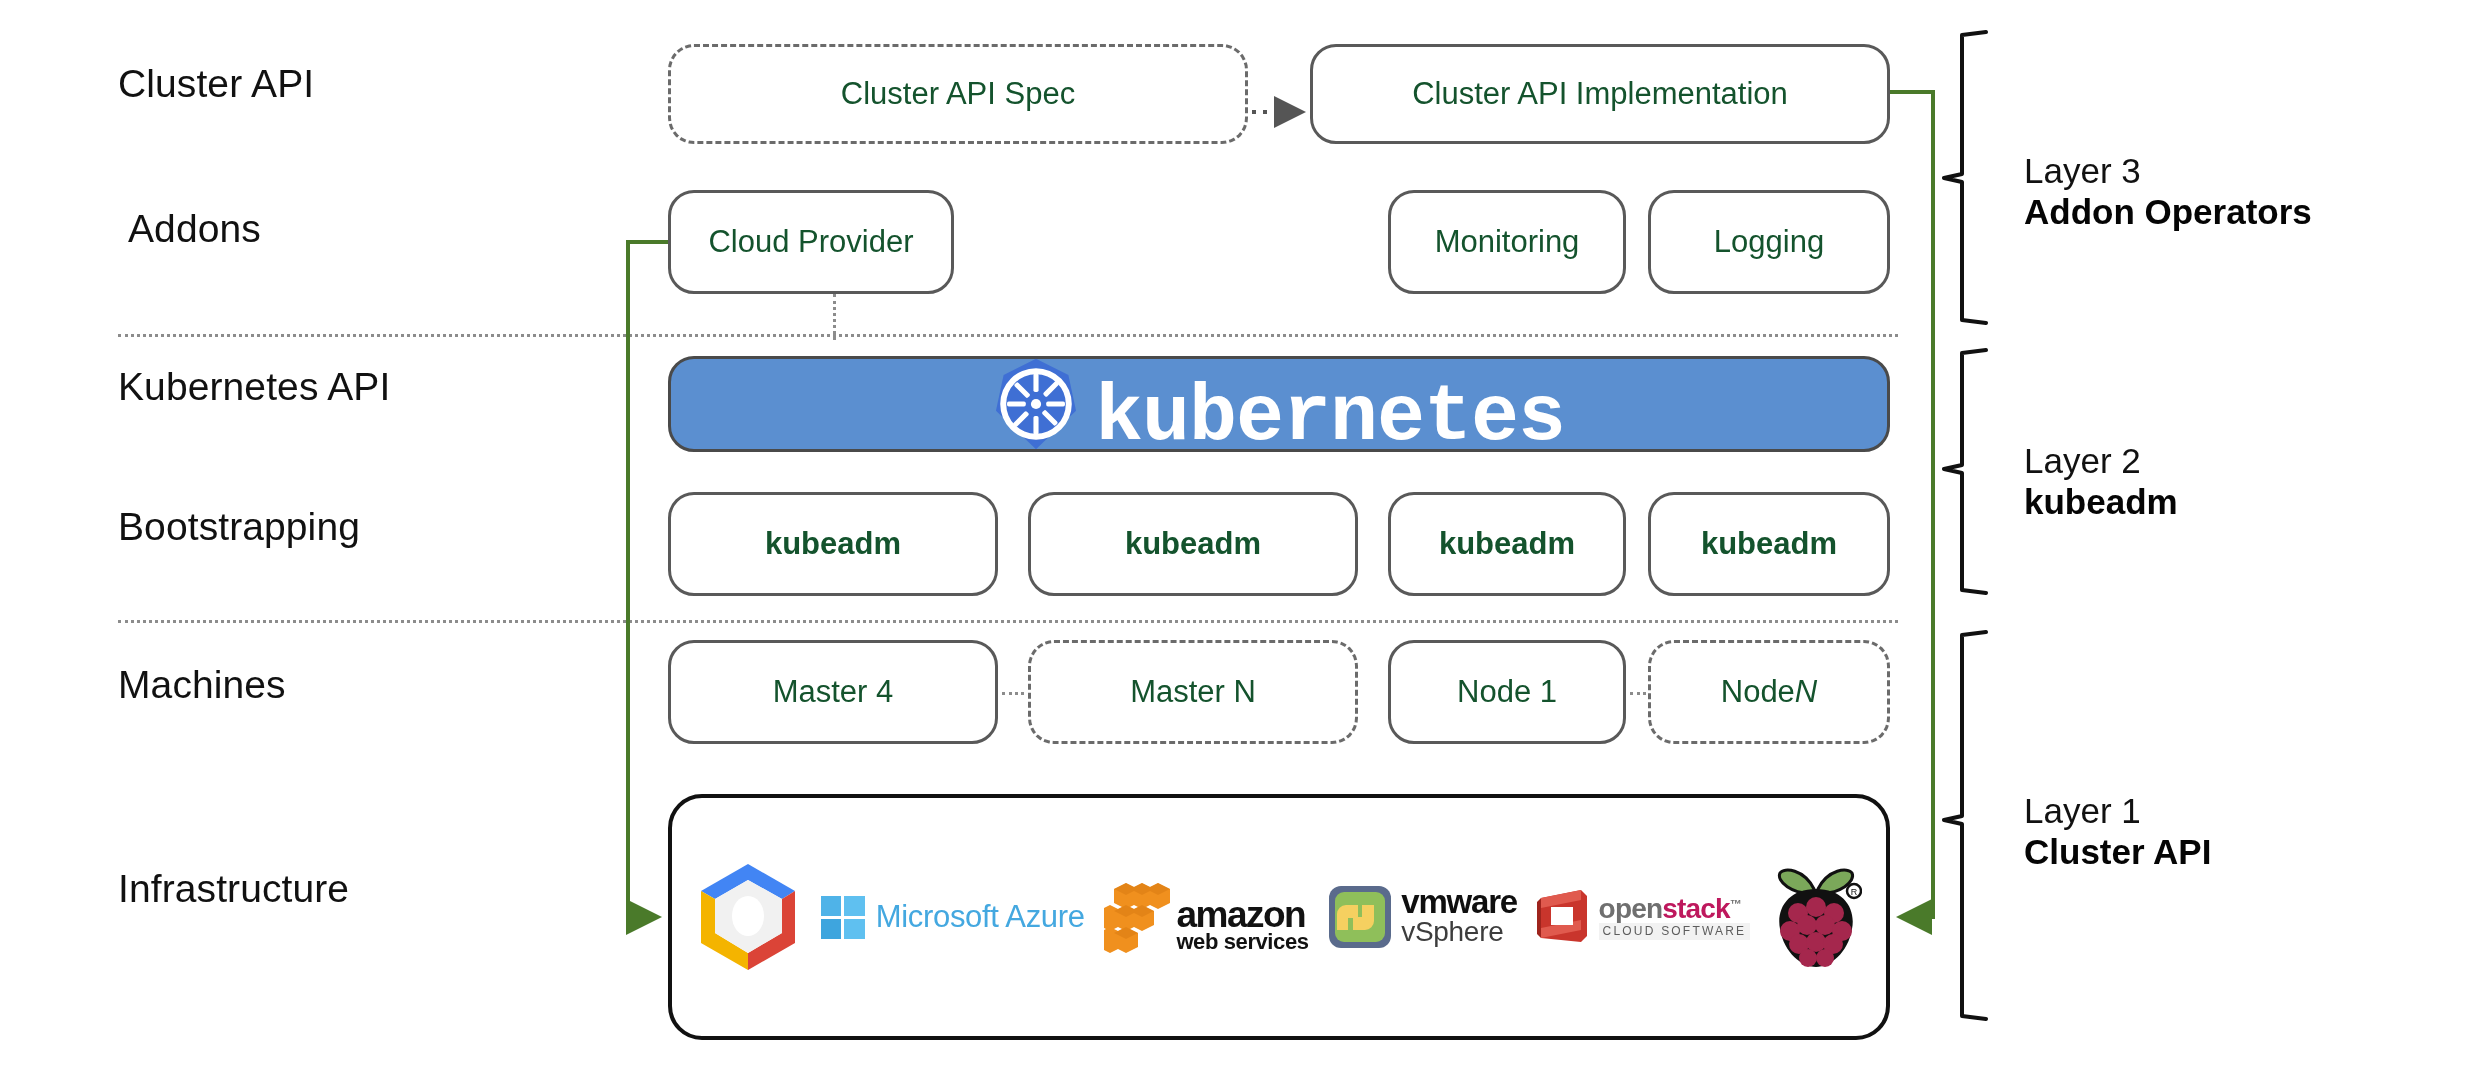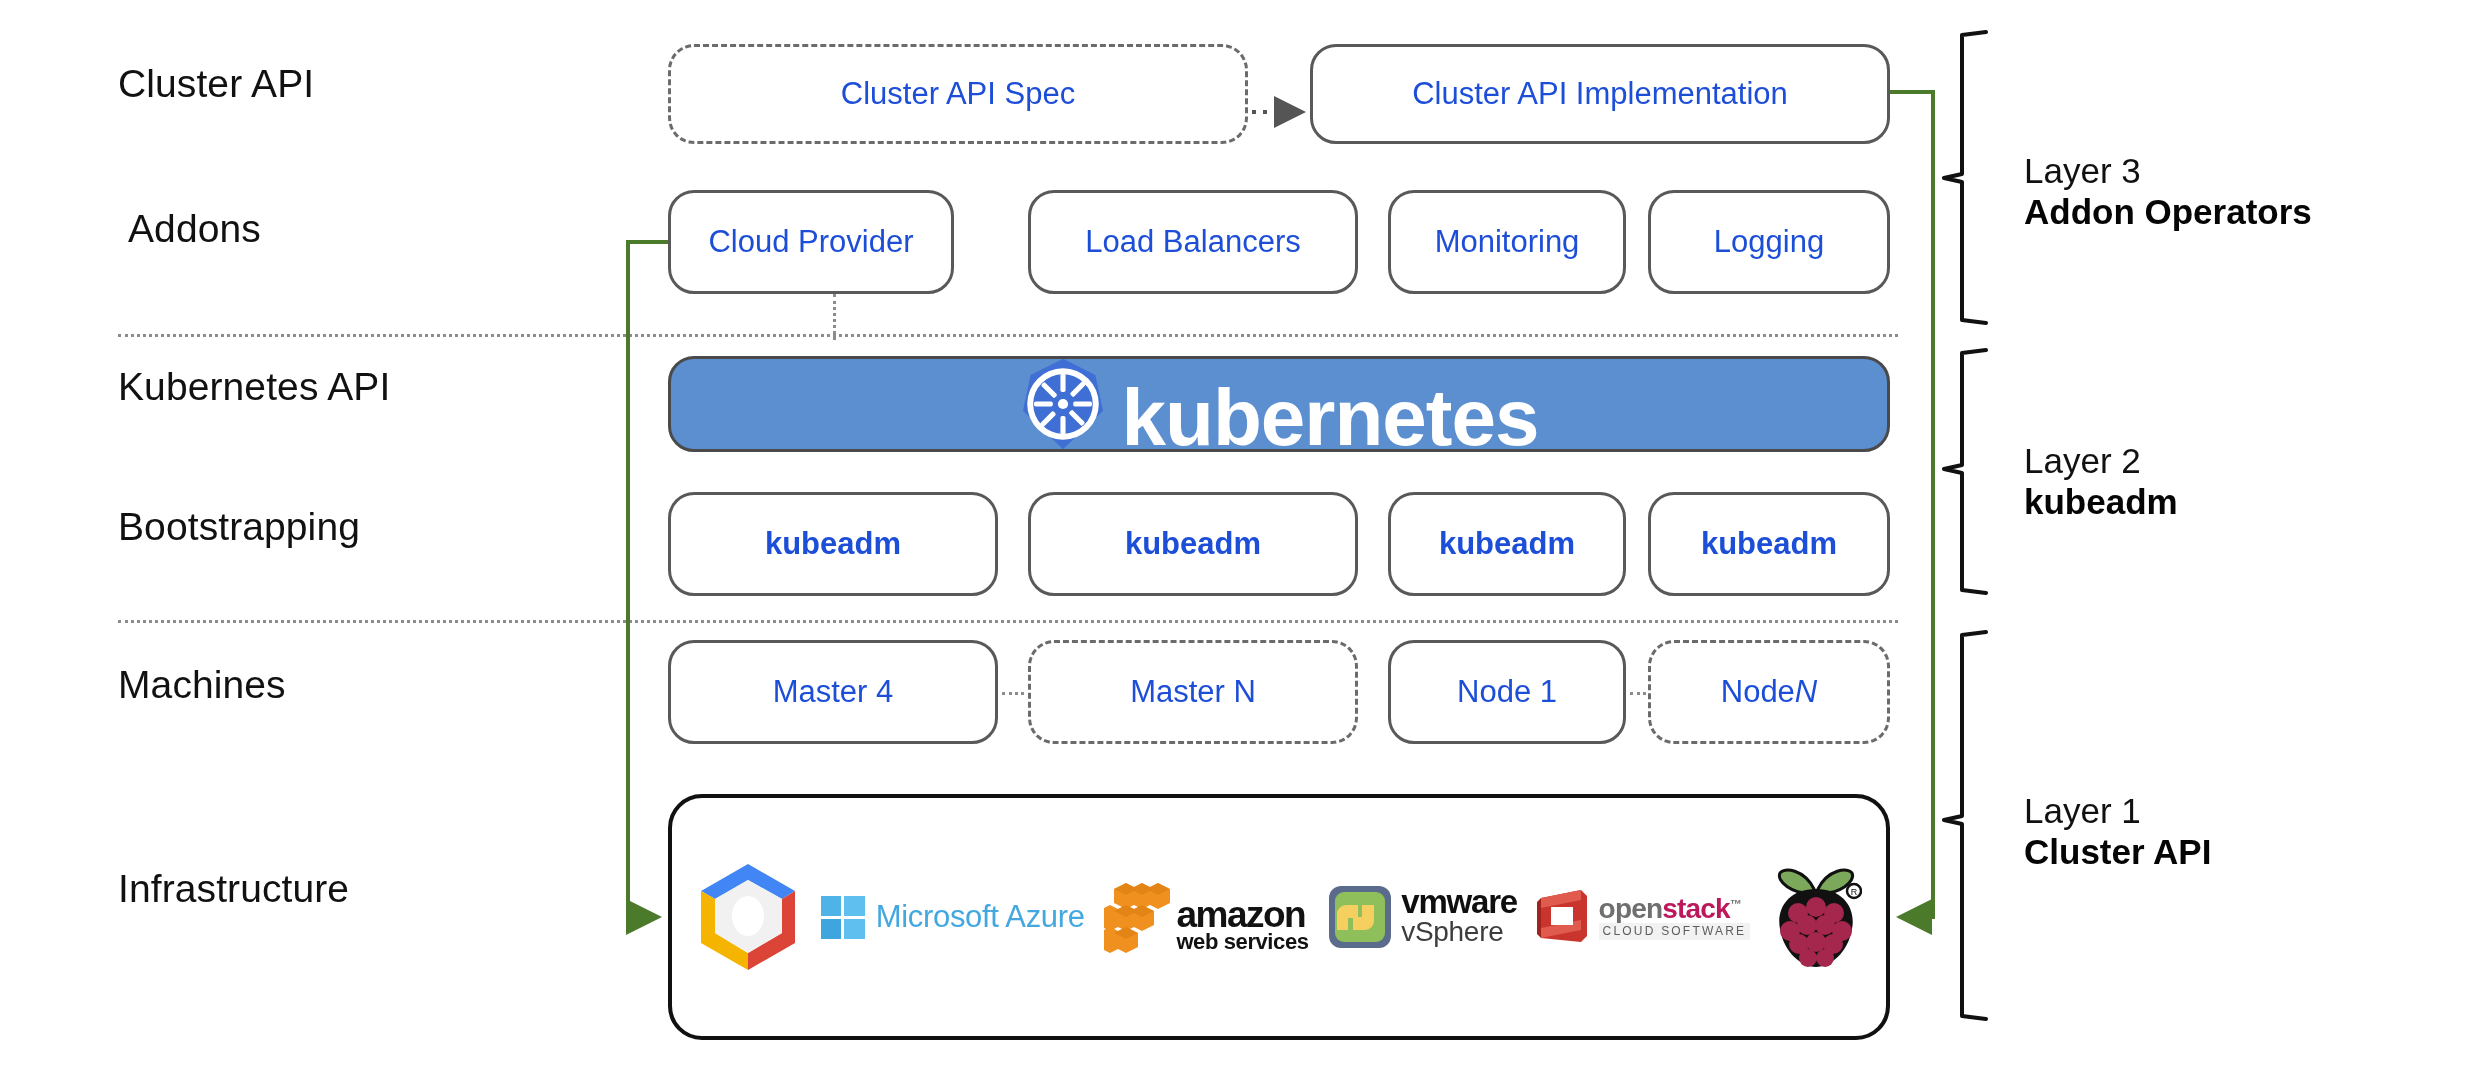--- a/index.html
+++ b/index.html
@@ -23,21 +23,21 @@
 
   
   .box{
     position:absolute;
     box-sizing:border-box;
     background:#ffffff;
     border:3px solid #595959;
     border-radius:26px;
     display:flex;align-items:center;justify-content:center;
     font-size:31px;
-    color:#1d4ed8;
+    color:#14532d;
     text-align:center;
   }
   .box.dashed{border-style:dashed;border-width:3px;border-color:#6b6b6b;}
   .box.bold{font-weight:700;}
   .box.italic-tail em{font-style:italic;}
 
   
   .kbanner{
     position:absolute;
     box-sizing:border-box;
@@ -47,21 +47,21 @@
     display:flex;align-items:center;justify-content:center;
     gap:16px;
   }
   .klogo{width:86px;height:92px;display:block;}
   .ktext{
     color:#ffffff;
     font-size:80px;
     font-weight:700;
     letter-spacing:-1px;
     line-height:1;
-    font-family:Liberation Sans, sans-serif;
+    font-family:Liberation Mono, monospace;
     margin-top:28px;
   }
 
   
   .infra{
     position:absolute;
     box-sizing:border-box;
     background:#fff;
     border:4px solid #111;
     border-radius:34px;
@@ -133,21 +133,20 @@
   <div class="rowlabel" style="left:118px;top:867px;">Infrastructure</div>
 
   <div class="sep" style="left:118px;top:334px;width:1780px;"></div>
   <div class="sep" style="left:118px;top:620px;width:1780px;"></div>
 
   <div class="box dashed" style="left:668px;top:44px;width:580px;height:100px;">Cluster API Spec</div>
 
   <div class="box" style="left:1310px;top:44px;width:580px;height:100px;">Cluster API Implementation</div>
 
   <div class="box" style="left:668px;top:190px;width:286px;height:104px;">Cloud Provider</div>
-  <div class="box" style="left:1028px;top:190px;width:330px;height:104px;">Load Balancers</div>
   <div class="box" style="left:1388px;top:190px;width:238px;height:104px;">Monitoring</div>
   <div class="box" style="left:1648px;top:190px;width:242px;height:104px;">Logging</div>
 
   <div class="vdot" style="left:833px;top:294px;height:46px;"></div>
 
   <div class="kbanner" style="left:668px;top:356px;width:1222px;height:96px;">
     <svg class="klogo" viewBox="0 0 100 108">
       <polygon points="50,1 88,20 97,62 50,107 3,62 12,20" fill="#3f6fd4"></polygon>
       <g fill="#ffffff">
         <circle cx="50" cy="54" r="6"></circle>

